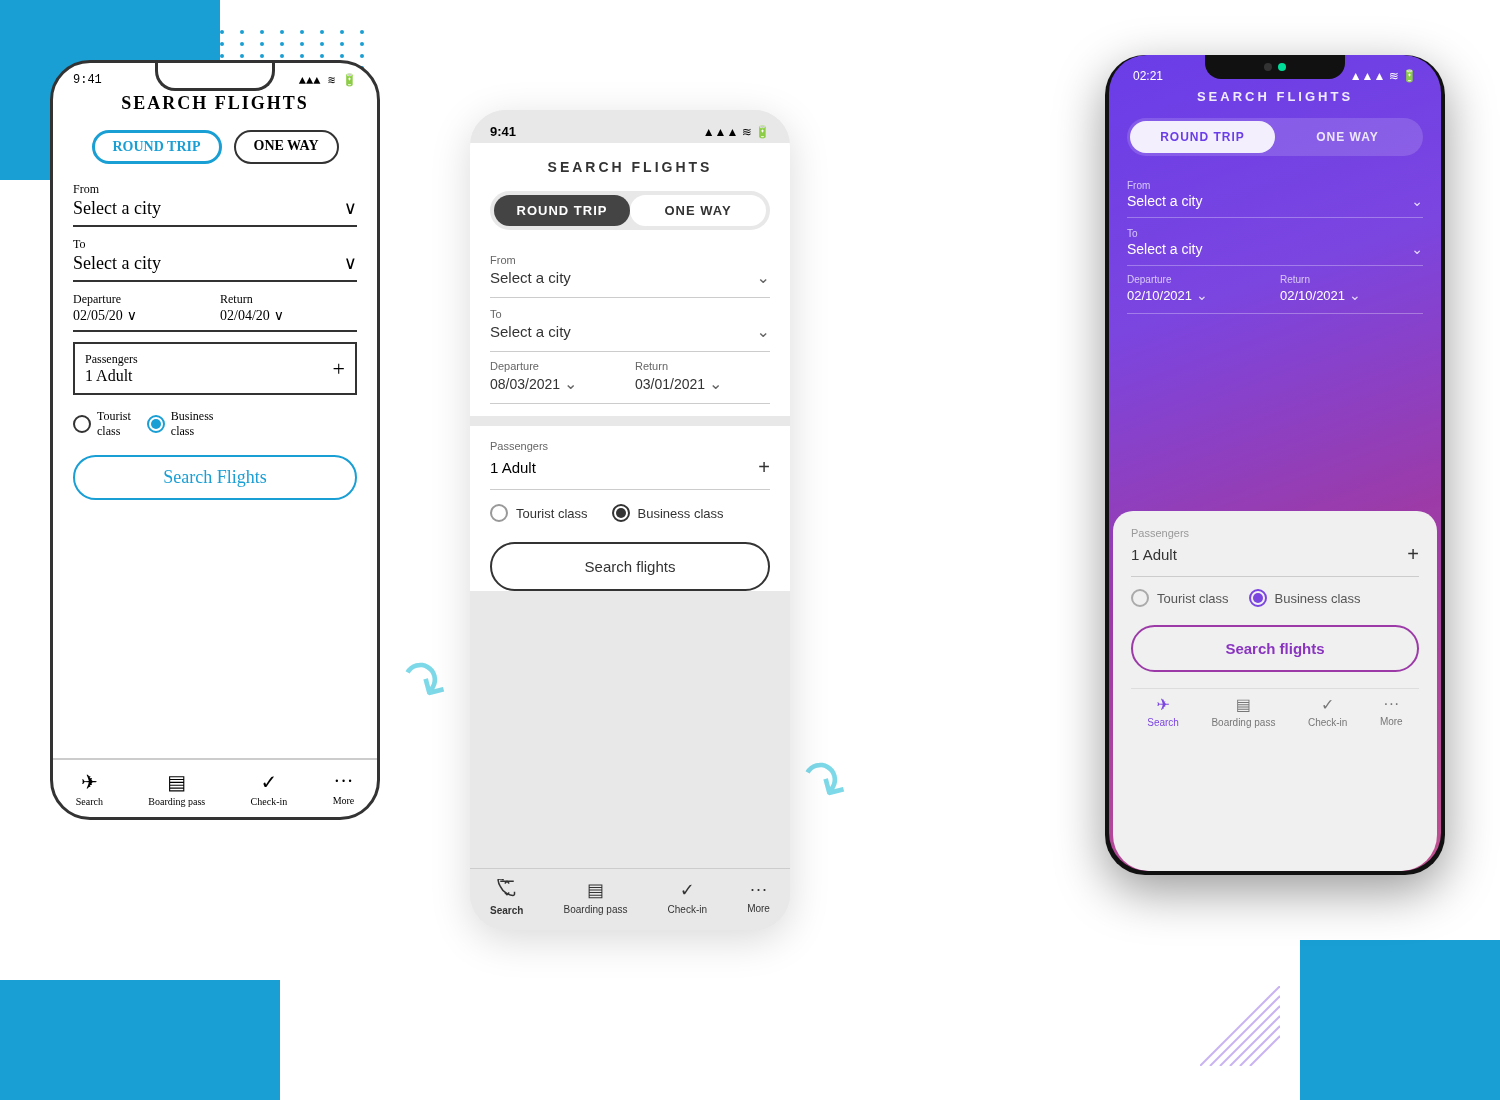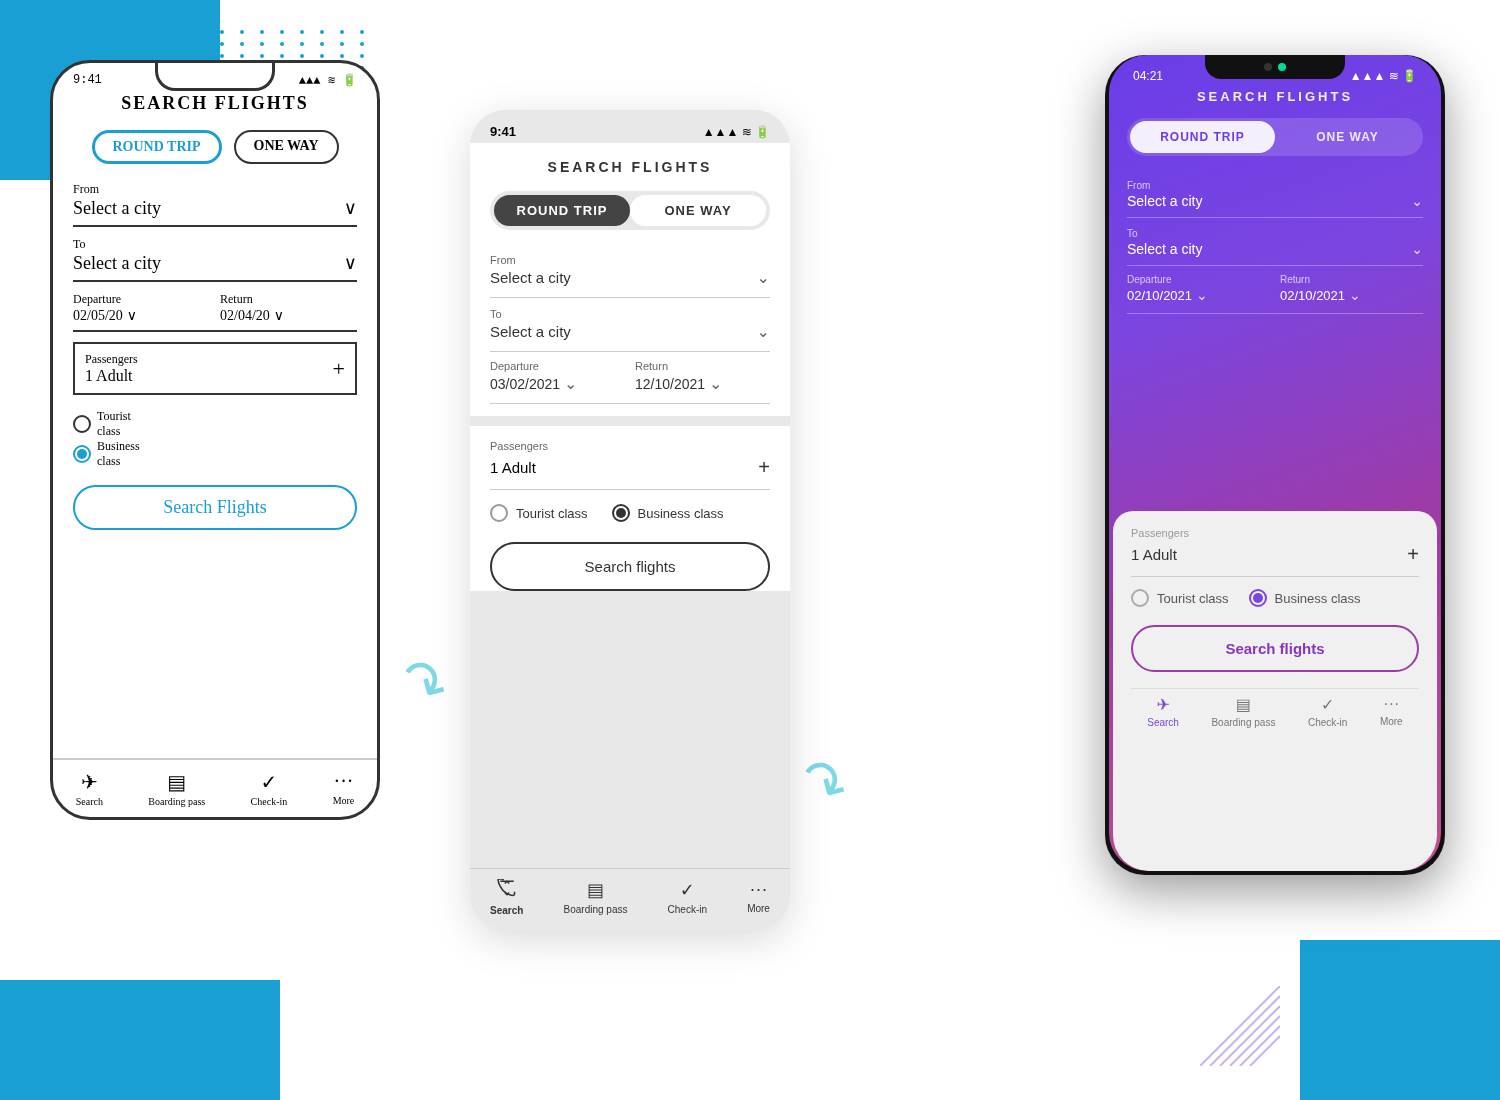--- a/index.html
+++ b/index.html
@@ -133,23 +133,23 @@
     .wf-passengers-box {
       border: 2px solid #333;
       padding: 8px 10px;
       margin-bottom: 14px;
       display: flex;
       justify-content: space-between;
       align-items: center;
     }
     .wf-class-row {
       display: flex;
+      gap: 16px;
       margin-bottom: 16px;
-      align-items: flex-start;
-      flex-direction: column;
+      align-items: center;
     }
     .wf-radio-item {
       display: flex;
       align-items: center;
       gap: 6px;
       font-size: 13px;
       font-family: 'Segoe Print', cursive;
     }
     .wf-radio-circle {
       width: 18px; height: 18px;
@@ -693,28 +693,28 @@
       <div class="pm-field-label">To</div>
       <div class="pm-field-value">
         <span>Select a city</span>
         <span class="chevron"></span>
       </div>
     </div>
     <div class="pm-date-row" style="margin-top:8px;">
       <div class="pm-date-col">
         <div style="font-size:11px; color:#666; margin-bottom:2px;">Departure</div>
         <div class="pm-date-val">
-          <span>03/02/2021</span>
+          <span>08/03/2021</span>
           <span class="chevron"></span>
         </div>
       </div>
       <div class="pm-date-col">
         <div style="font-size:11px; color:#666; margin-bottom:2px;">Return</div>
         <div class="pm-date-val">
-          <span>12/10/2021</span>
+          <span>03/01/2021</span>
           <span class="chevron"></span>
         </div>
       </div>
     </div>
 
     <div style="height:10px; background:#e8e8e8; margin: 12px -20px 0;"></div>
     <div style="padding-top:14px;">
       <div class="pm-passengers">
         <div style="font-size:11px; color:#666; margin-bottom:4px;">Passengers</div>
         <div class="pm-pass-row">
@@ -765,21 +765,21 @@
   </div>
 </div>
 
 <div class="phone-final">
   <div class="pf-camera-bar">
     <div class="pf-camera-dot"></div>
     <div class="pf-camera-dot pf-camera-green"></div>
   </div>
   <div class="pf-screen">
     <div class="pf-status">
-      <span>04:21</span>
+      <span>02:21</span>
       <span>▲▲▲ ≋ 🔋</span>
     </div>
     <div class="pf-content">
       <div class="pf-title">SEARCH FLIGHTS</div>
       <div class="pf-toggle">
         <div class="pf-tab active">ROUND TRIP</div>
         <div class="pf-tab inactive">ONE WAY</div>
       </div>
       <div class="pf-field">
         <div class="pf-field-label">From</div>

